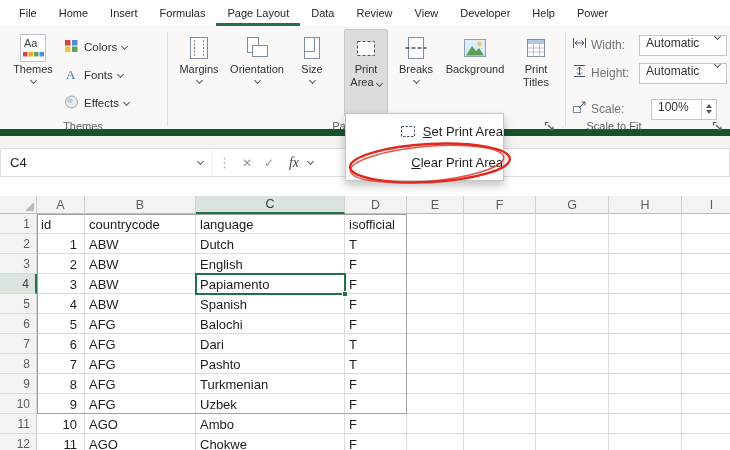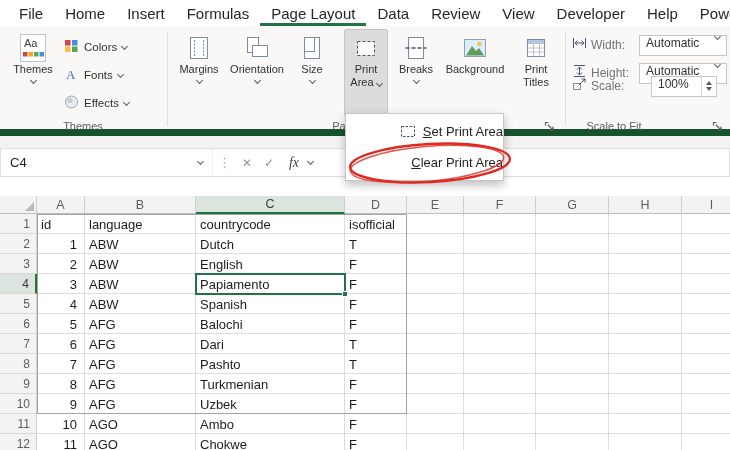--- a/index.html
+++ b/index.html
@@ -4,21 +4,21 @@
 <style>
   * { margin:0; padding:0; box-sizing:border-box; }
   html,body { width:730px; height:450px; }
   body { font-family:"Liberation Sans", sans-serif; background:#fff; overflow:hidden; }
   #app { position:relative; width:730px; height:450px; background:#f3f2f1; overflow:hidden;
          --accent:#217346; }
 
   
   .menubar { position:absolute; left:0; top:0; width:730px; height:26px; background:#fff;
              display:flex; align-items:stretch; padding-left:8px; overflow:hidden; }
-  .tab { display:flex; align-items:center; padding:0 11px; font-size:15px; color:#262626; white-space:nowrap; }
+  .tab { display:flex; align-items:center; padding:0 11px; font-size:11px; color:#262626; white-space:nowrap; }
   .tab.selected { border-bottom:3px solid var(--accent); padding-top:3px; }
 
   
   .ribbon { position:absolute; left:0; top:26px; width:730px; height:110px; background:#f9f8f7;
             border-bottom:7px solid #14532d; }
   .vsep { position:absolute; top:6px; width:1px; height:94px; background:#e1dfdd; }
   .group-label { position:absolute; font-size:11px; color:#605e5c; text-align:center; }
 
   .bb { position:absolute; top:3px; height:88px; display:flex; flex-direction:column; align-items:center;
         padding-top:4px; border-radius:2px; }
@@ -271,21 +271,21 @@
           <line x1="2" y1="12.5" x2="13" y2="12.5" stroke="#44546a"></line>
           <path d="M7.5 3 V11 M5 5.5 L7.5 3 L10 5.5 M5 8.5 L7.5 11 L10 8.5" fill="none" stroke="#44546a"></path>
         </svg>
       </span>
       <span class="slabel">Height:</span>
       <div class="combo">
         <span>Automatic</span>
         <i class="chev"></i>
       </div>
     </div>
-    <div class="srow" style="top:49px">
+    <div class="srow" style="top:72px">
       <span>
         <svg width="15" height="14" viewBox="0 0 15 14">
           <rect x="1.5" y="6.5" width="7" height="6" fill="#fff" stroke="#7d8da0"></rect>
           <path d="M7 8 L13 2 M9.5 2 H13 V5.5" fill="none" stroke="#44546a"></path>
         </svg>
       </span>
       <span class="slabel">Scale:</span>
       <div class="combo spinbox">
         <span>100%</span>
         <span class="spincol">
@@ -327,22 +327,22 @@
         <div class="ch">D</div>
         <div class="ch">E</div>
         <div class="ch">F</div>
         <div class="ch">G</div>
         <div class="ch">H</div>
         <div class="ch">I</div>
       </div>
     <div class="grows" id="grid-rows">
         <div class="rh">1</div>
         <div class="cell">id</div>
+        <div class="cell">countrycode</div>
         <div class="cell">language</div>
-        <div class="cell">countrycode</div>
         <div class="cell">isofficial</div>
         <div class="cell"></div>
         <div class="cell"></div>
         <div class="cell"></div>
         <div class="cell"></div>
         <div class="cell"></div>
         <div class="rh">2</div>
         <div class="cell num">1</div>
         <div class="cell">ABW</div>
         <div class="cell">Dutch</div>

